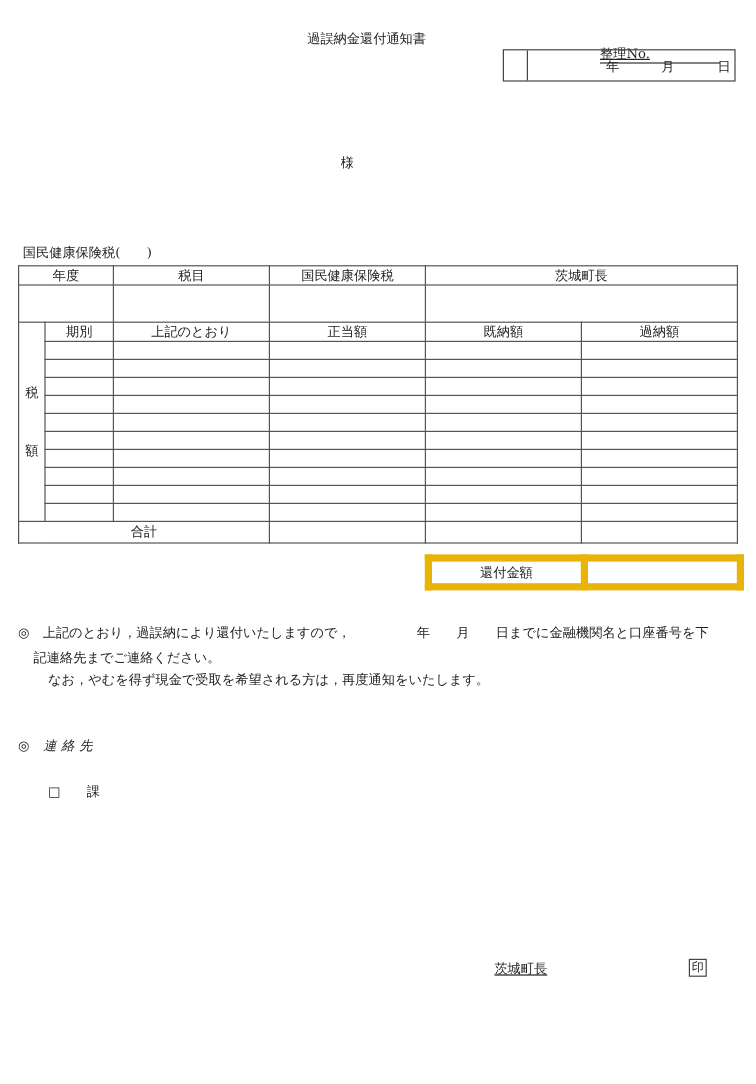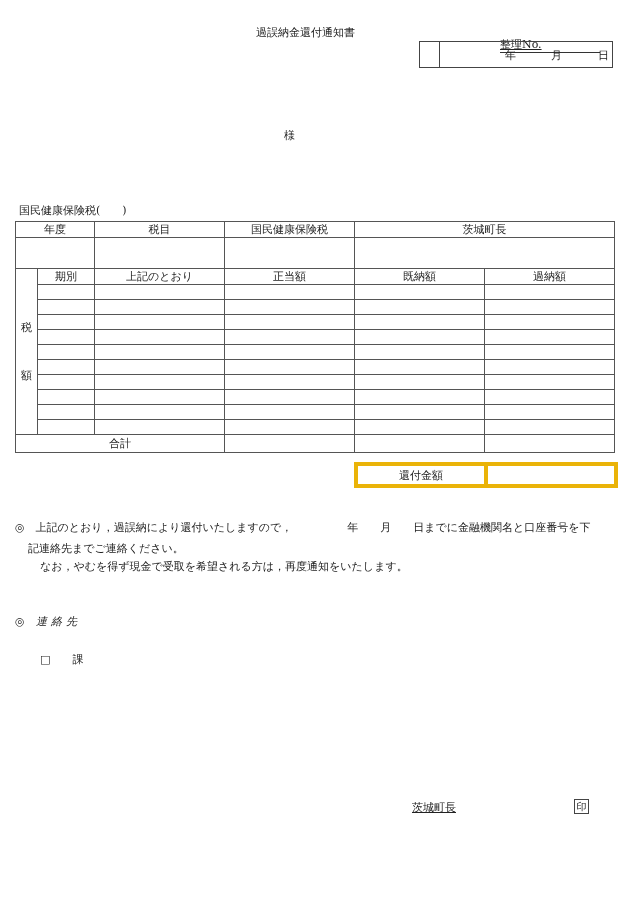--- a/index.html
+++ b/index.html
@@ -13,21 +13,21 @@
   .datebox .y { position:absolute; left:85px; top:6px; }
   .datebox .m { position:absolute; left:131px; top:6px; }
   .datebox .d { position:absolute; left:178px; top:6px; }
   .sama { left:284px; top:128px; }
   .taxname { left:19px; top:203px; }
   table.grid { position:absolute; left:15px; top:221px; border-collapse:collapse; table-layout:fixed; }
   table.grid td { border:1px solid #555; padding:0; text-align:center; font-size:11px; line-height:14px; }
   .vlabel { vertical-align:middle; }
   .vlabel span { display:block; }
   .kanfu { position:absolute; left:354px; top:462px; border-collapse:collapse; table-layout:fixed; }
-  .kanfu td { border:4px solid #eab308; text-align:center; font-size:11px; height:18px; padding:0; }
+  .kanfu td { border:6px solid #eab308; text-align:center; font-size:11px; height:18px; padding:0; }
   .p1 { left:15px; top:520px;text-align:center; }
   .p2 { left:28px; top:541px; }
   .p3 { left:40px; top:559px; }
   .contact { left:15px; top:614px; letter-spacing:4px;font-style:italic; }
   .ka { left:40px; top:652px; }
   .mayor { left:412px; top:800px;text-decoration:underline; }
   .seal { left:574px; top:799px; width:13px; height:13px; border:1px solid #444; font-size:10px; line-height:13px; text-align:center; }
 </style>
 </head>
 <body>

